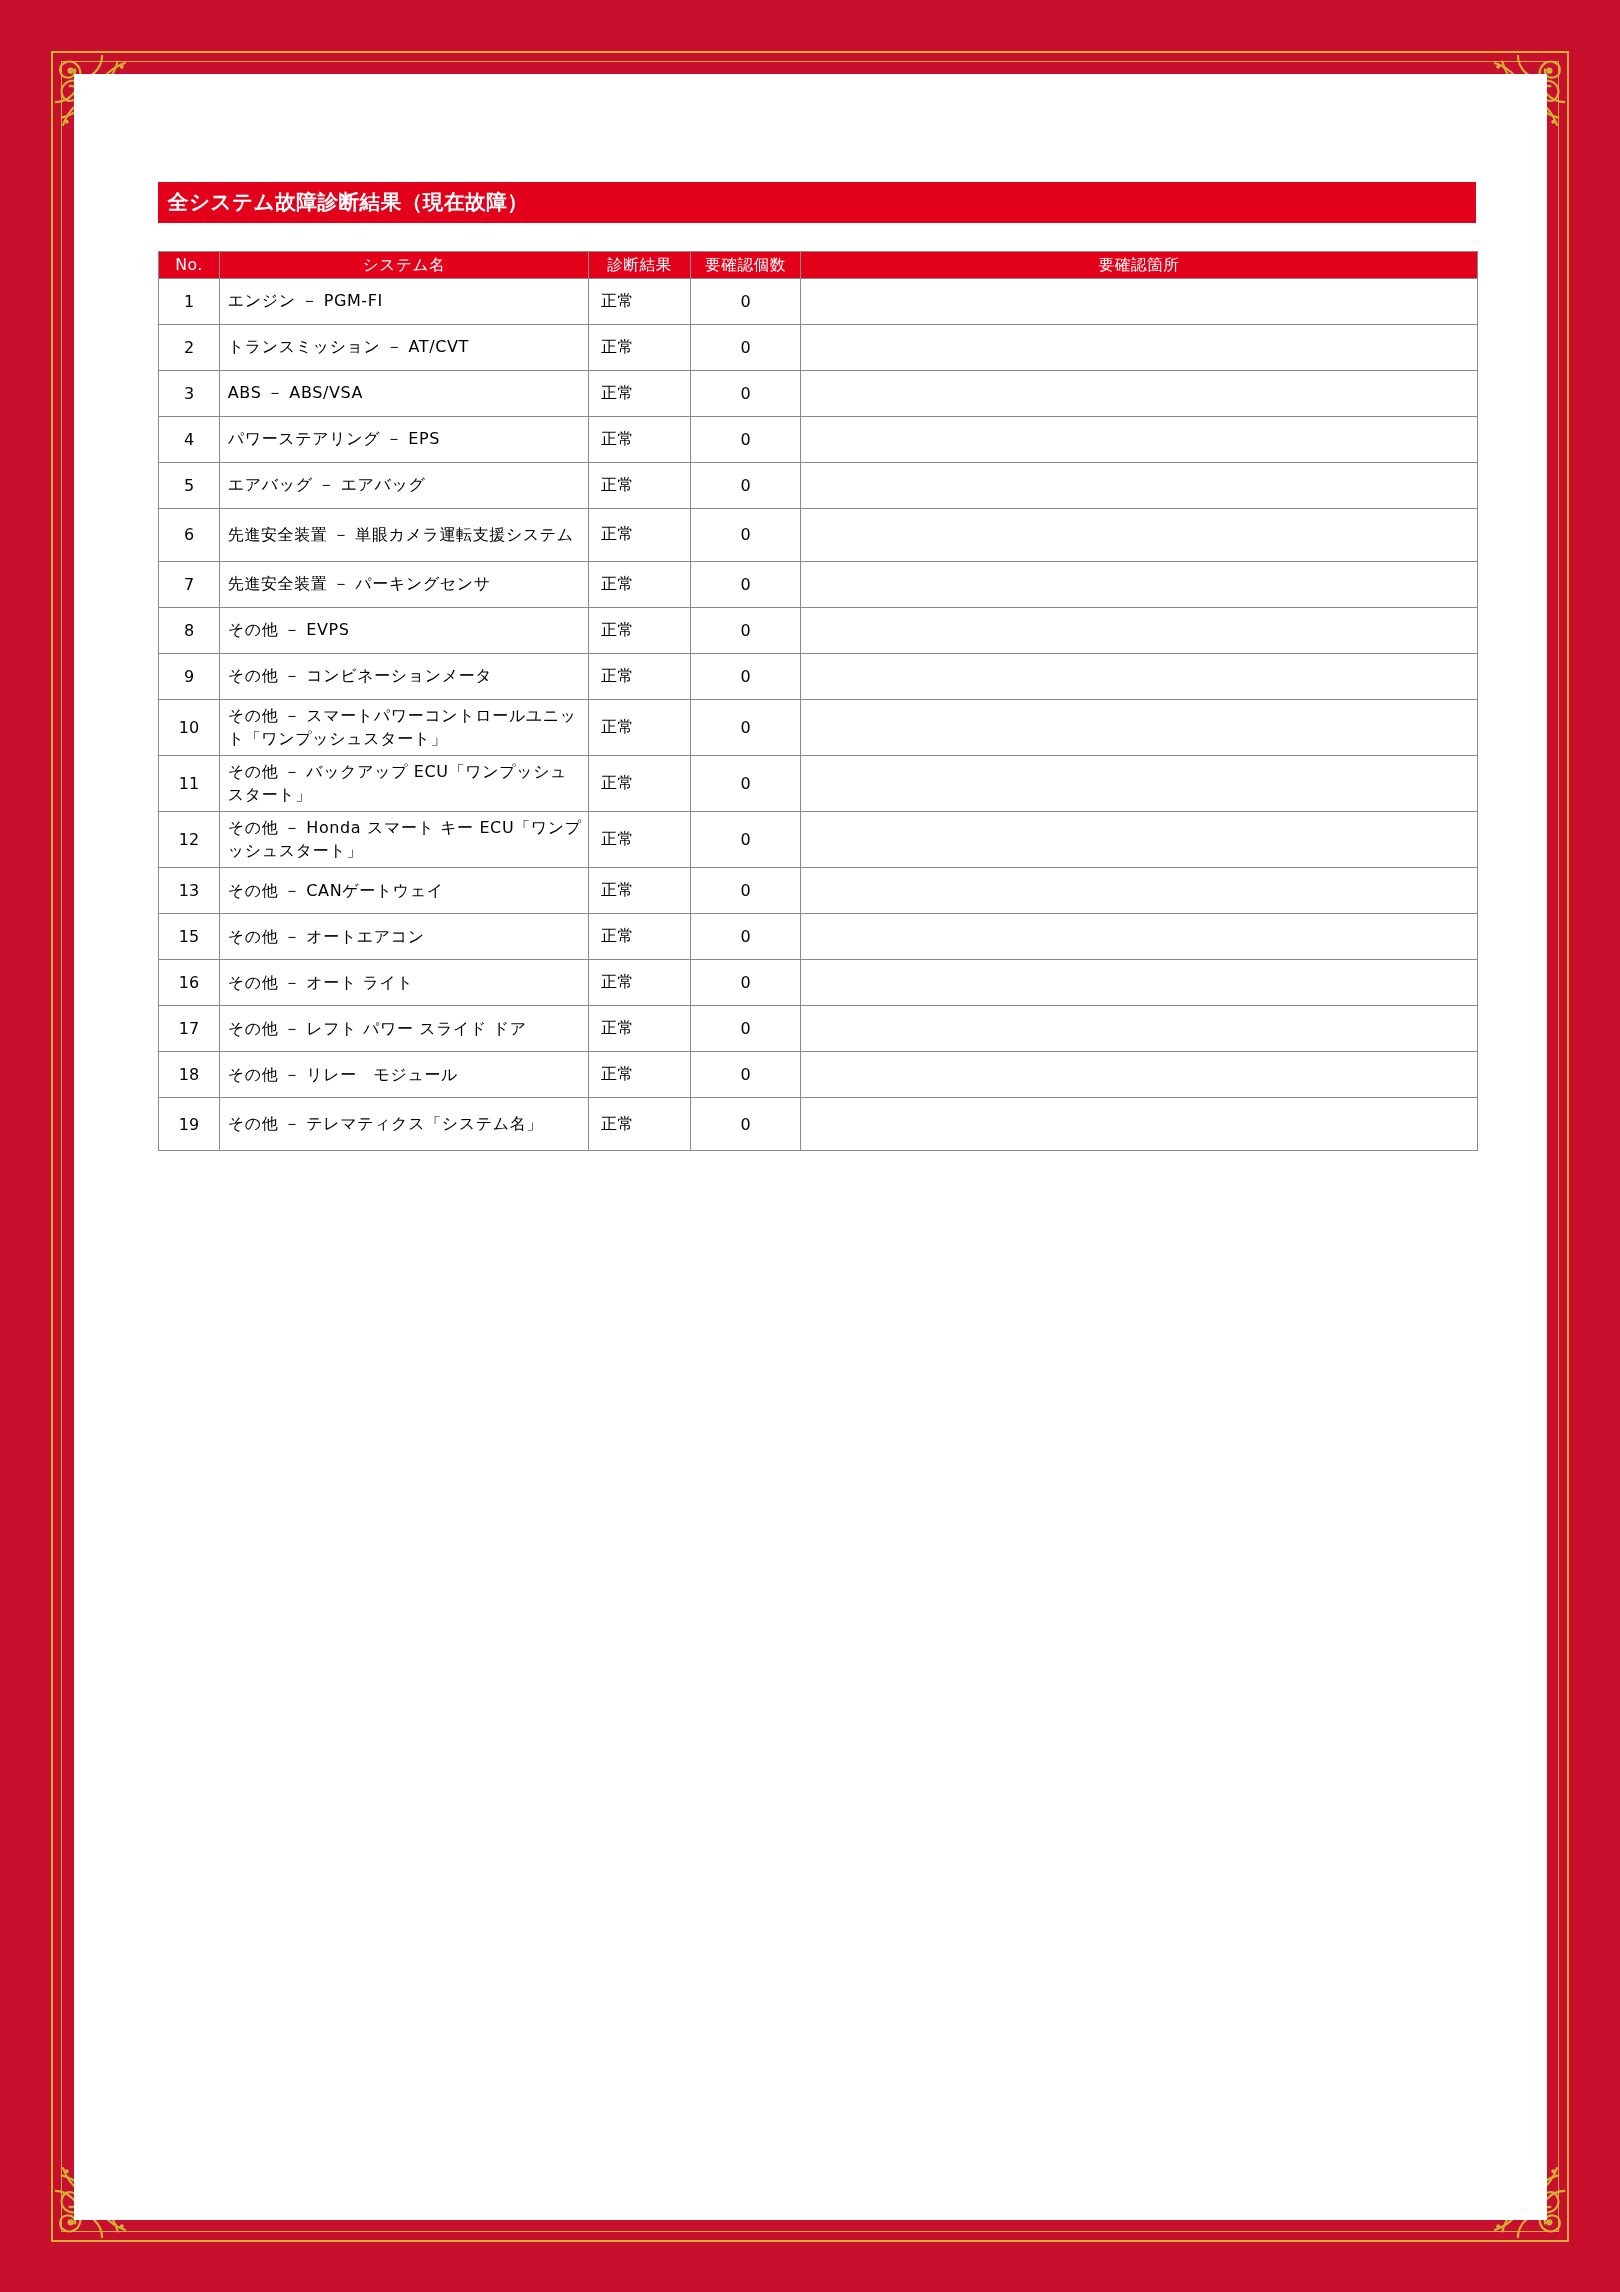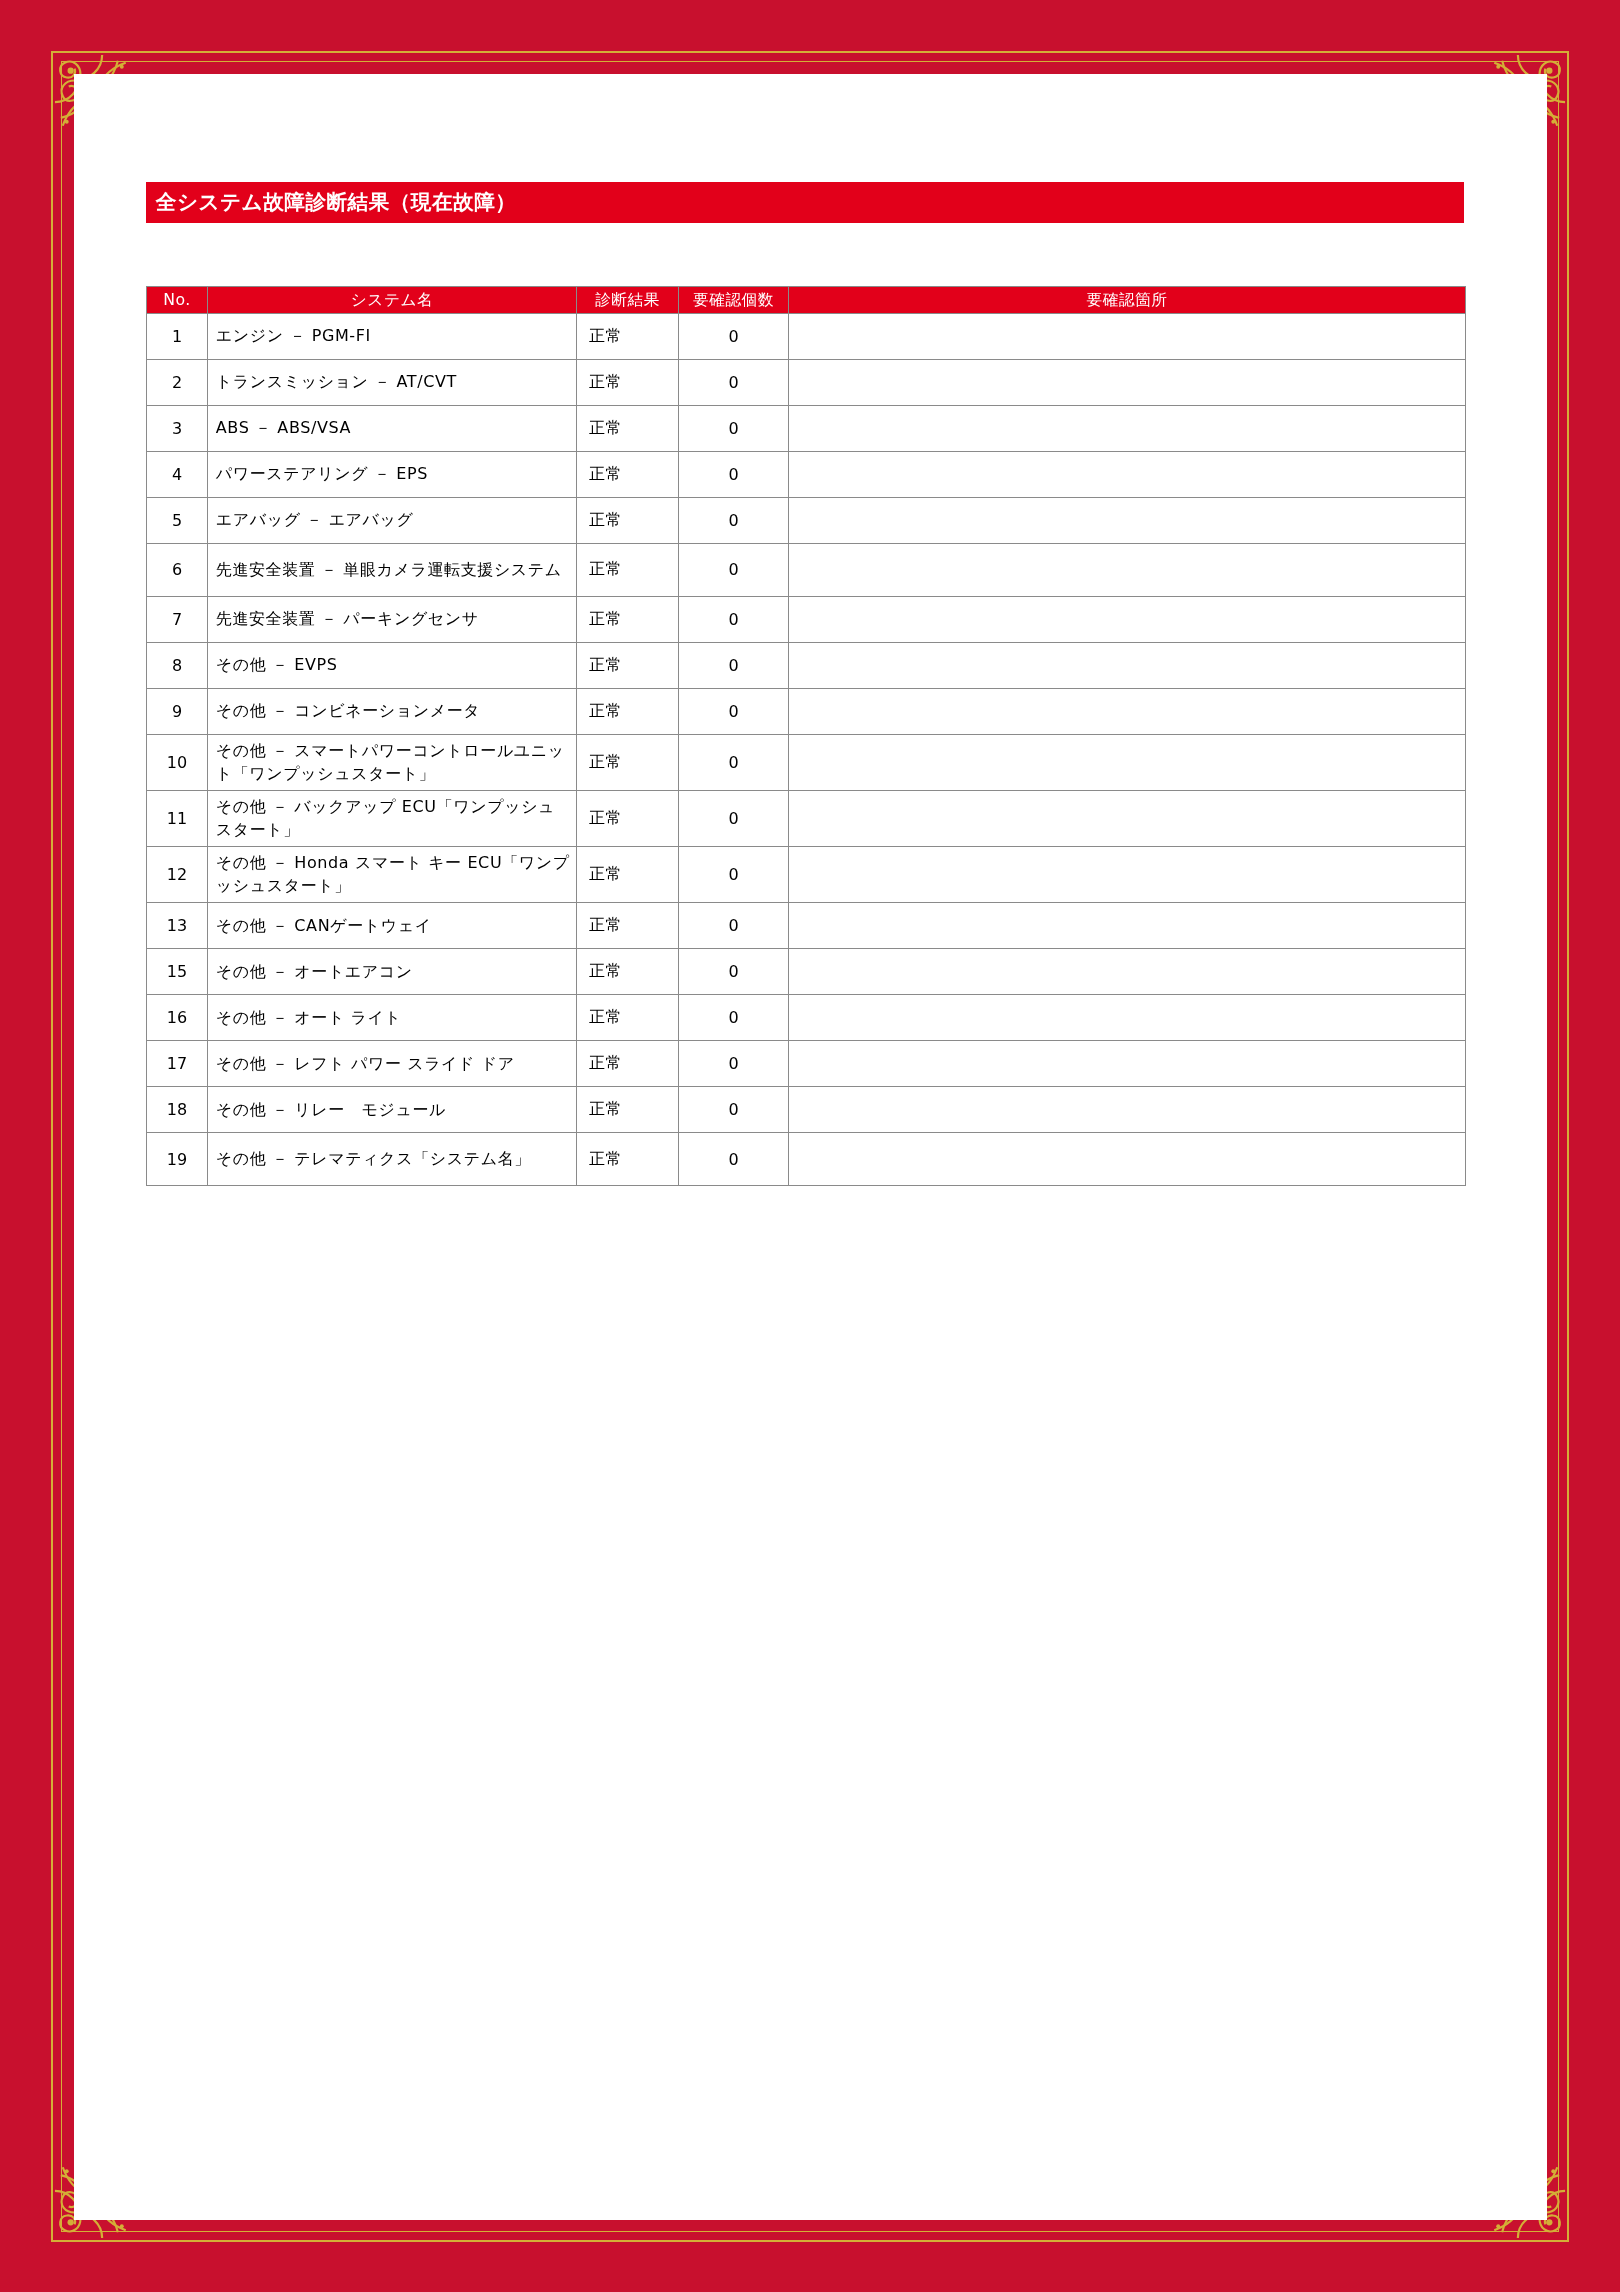--- a/index.html
+++ b/index.html
@@ -65,39 +65,39 @@
     pointer-events: none;
   }
   .corner.tl { left: 51px;  top: 51px; }
   .corner.tr { right: 51px; top: 51px;  transform: scaleX(-1); }
   .corner.bl { left: 51px;  bottom: 51px; transform: scaleY(-1); }
   .corner.br { right: 51px; bottom: 51px; transform: scale(-1,-1); }
 
   
   .doc {
     position: absolute;
-    left: 72px;
+    left: 84px;
     top: 108px;
     width: 1318px;
   }
 
   .title-bar {
     background: #e2001a;
     color: #ffffff;
     font-size: 20.6px;
     font-weight: bold;
     line-height: 1;
     padding: 9.8px 7.8px 10.8px 9.8px;
     letter-spacing: 0.5px;
     white-space: nowrap;
   }
 
   table.result {
     border-collapse: collapse;
-    margin-top: 63px;
+    margin-top: 28px;
     width: 1318px;
     table-layout: fixed;
   }
   table.result th, table.result td {
     border: 1px solid #8a8a8a;
     box-sizing: border-box;
     font-size: 16px;
     color: #000;
   }
   table.result thead th {

